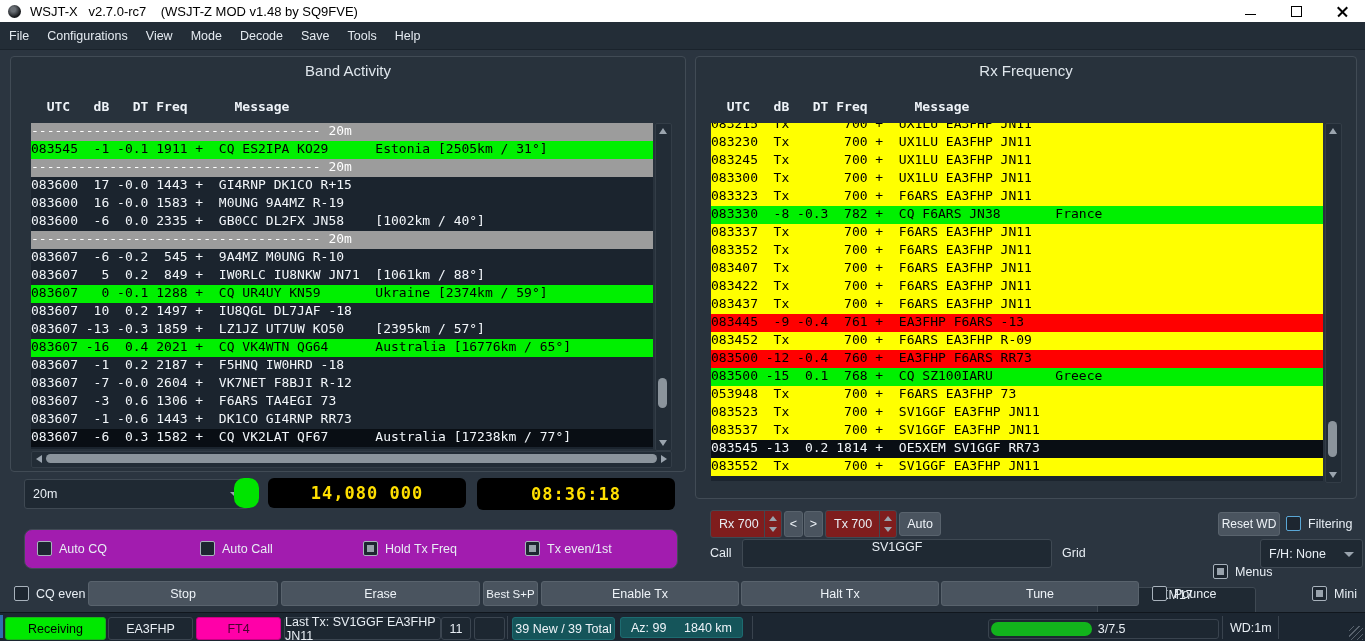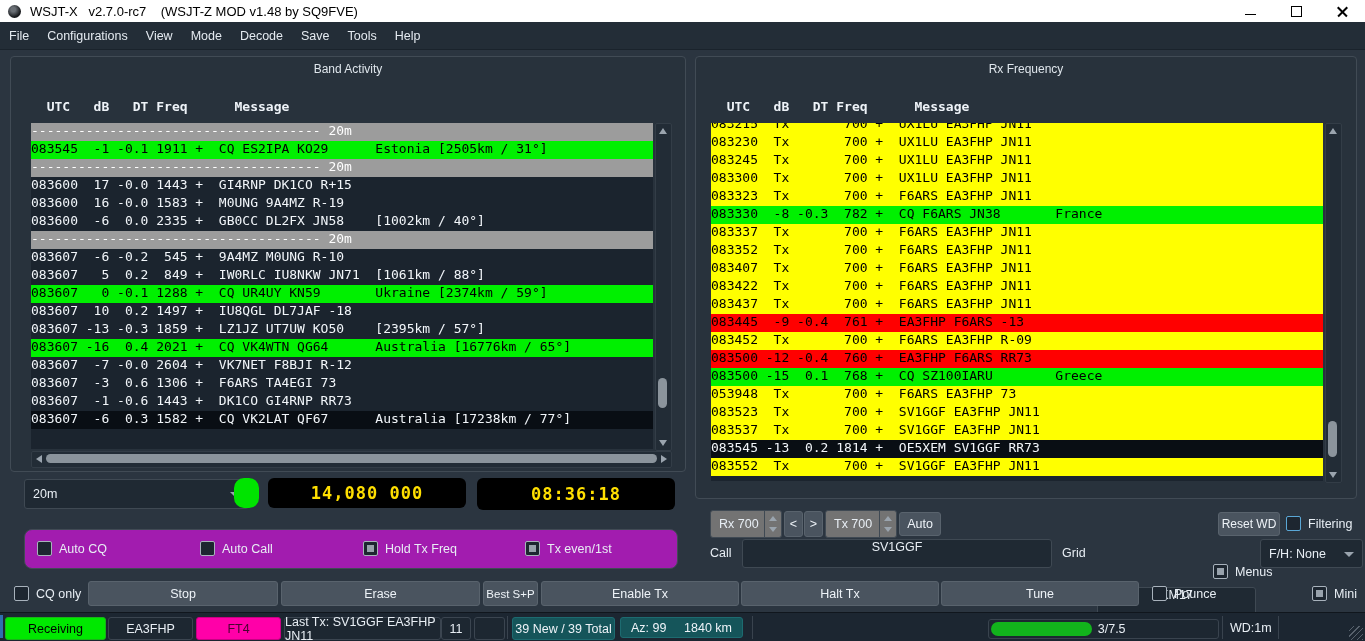--- a/index.html
+++ b/index.html
@@ -22,21 +22,21 @@
 
   
   .menubar{position:absolute;left:0;top:22px;width:1365px;height:27px;background:#232d37;
     border-bottom:1px solid #1a232c;display:flex;align-items:center;color:#e4eaf0;font-size:12.5px;}
   .menu-item{padding:0 9px;height:27px;display:flex;align-items:center;cursor:default;text-align:right;}
 
   
   .gb{position:absolute;border:1px solid #414b55;border-radius:4px;background:#28323c;}
   .gb-left{left:10px;top:56px;width:674px;height:414px;}
   .gb-right{left:695px;top:56px;width:660px;height:441px;}
-  .gb-title{position:absolute;top:5px;left:0;width:100%;text-align:center;color:#dfe6ec;font-size:12px;}
+  .gb-title{position:absolute;top:5px;left:0;width:100%;text-align:center;color:#dfe6ec;font-size:15px;}
   .colhdr{position:absolute;top:42px;margin:0;color:#eef3f8;font:bold 13px "DejaVu Sans Mono",monospace;white-space:pre;}
   .gb-left .colhdr{left:20px;} .gb-right .colhdr{left:15px;}
 
   
   .list{position:absolute;background:#1b242e;overflow:hidden;}
   .list-left{left:20px;top:66px;width:622px;height:326px;}
   .list-right{left:15px;top:66px;width:612px;height:358px;}
   .list-right .row:first-child{margin-top:-7px;}
   .row{height:18px;line-height:18px;font:13px "DejaVu Sans Mono",monospace;white-space:pre;color:#f2f6fa;}
   .row-sep{background:#9c9c9c;color:#ffffff;}
@@ -77,21 +77,21 @@
   .cbwrap{position:absolute;display:flex;align-items:center;gap:7px;color:#e8eef4;font-size:12.5px;white-space:nowrap;}
   .cb{width:13px;height:13px;border:1px solid #a8b2bc;background:#1d2630;border-radius:2px;flex:0 0 auto;}
   .cb.on::after{content:"";display:block;width:7px;height:7px;margin:3px;background:#98a2ac;}
   .cb-blue{border-color:#5aa7d6;}
 
   
   .btn{position:absolute;background:#4a545f;border:1px solid #59636d;border-radius:3px;color:#eef3f8;
     font-size:12.5px;display:flex;align-items:center;justify-content:center;cursor:default;}
 
   
-  .spin{position:absolute;background:#737373;border:1px solid #3f4953;border-radius:3px;color:#e8eef4;
+  .spin{position:absolute;background:#7f1d1d;border:1px solid #3f4953;border-radius:3px;color:#e8eef4;
     font-size:12.5px;display:flex;align-items:center;}
   .spin .sval{flex:1;padding-left:8px;}
   .spin .sarrows{width:16px;height:100%;border-left:1px solid #3f4953;position:relative;}
   .spin .sarrows::before{content:"";position:absolute;left:4px;top:5px;border-left:4px solid transparent;border-right:4px solid transparent;border-bottom:5px solid #9aa4ae;}
   .spin .sarrows::after{content:"";position:absolute;left:4px;bottom:5px;border-left:4px solid transparent;border-right:4px solid transparent;border-top:5px solid #9aa4ae;}
   .lbl{position:absolute;color:#e8eef4;font-size:12.5px;}
   .input{position:absolute;background:#1f2933;border:1px solid #3f4953;border-radius:3px;color:#e8eef4;
     font-size:12.5px;display:flex;align-items:flex-start;justify-content:center;}
 
   
@@ -152,20 +152,21 @@
         <div class="row row-normal">083600  17 -0.0 1443 +  GI4RNP DK1CO R+15</div>
         <div class="row row-normal">083600  16 -0.0 1583 +  M0UNG 9A4MZ R-19</div>
         <div class="row row-normal">083600  -6  0.0 2335 +  GB0CC DL2FX JN58    [1002km / 40°]</div>
         <div class="row row-sep">------------------------------------- 20m</div>
         <div class="row row-normal">083607  -6 -0.2  545 +  9A4MZ M0UNG R-10</div>
         <div class="row row-normal">083607   5  0.2  849 +  IW0RLC IU8NKW JN71  [1061km / 88°]</div>
         <div class="row row-cq">083607   0 -0.1 1288 +  CQ UR4UY KN59       Ukraine [2374km / 59°]</div>
         <div class="row row-normal">083607  10  0.2 1497 +  IU8QGL DL7JAF -18</div>
         <div class="row row-normal">083607 -13 -0.3 1859 +  LZ1JZ UT7UW KO50    [2395km / 57°]</div>
         <div class="row row-cq">083607 -16  0.4 2021 +  CQ VK4WTN QG64      Australia [16776km / 65°]</div>
+        <div class="row row-normal">083607  -1  0.2 2187 +  F5HNQ IW0HRD -18</div>
         <div class="row row-normal">083607  -7 -0.0 2604 +  VK7NET F8BJI R-12</div>
         <div class="row row-normal">083607  -3  0.6 1306 +  F6ARS TA4EGI 73</div>
         <div class="row row-normal">083607  -1 -0.6 1443 +  DK1CO GI4RNP RR73</div>
         <div class="row row-dark">083607  -6  0.3 1582 +  CQ VK2LAT QF67      Australia [17238km / 77°]</div>
       </div>
     <div class="vsb vsb-left">
       <span class="sb-arrow arr-up"></span>
       <div class="vthumb"></div>
       <span class="sb-arrow arr-down"></span>
     </div>
@@ -272,21 +273,21 @@
   <div class="input" style="left:1097px;top:539px;width:157px;height:27px;margin-top:48px;">
       <span>KM17</span>
     </div>
   <div class="combo" style="left:1260px;top:539px;width:85px;height:27px;">
     <span>F/H: None</span>
     <span class="carrow"></span>
   </div>
 
   <div class="cbwrap" style="left:14px;top:586px;">
     <span class="cb"></span>
-    <span>CQ only</span>
+    <span>CQ even</span>
   </div>
   <div class="btn" style="left:88px;top:581px;width:188px;height:23px;">
       <span>Stop</span>
     </div>
   <div class="btn" style="left:281px;top:581px;width:197px;height:23px;">
       <span>Erase</span>
     </div>
   <div class="btn" style="left:483px;top:581px;width:53px;height:23px;font-size:11.5px;">
       <span>Best S+P</span>
     </div>

